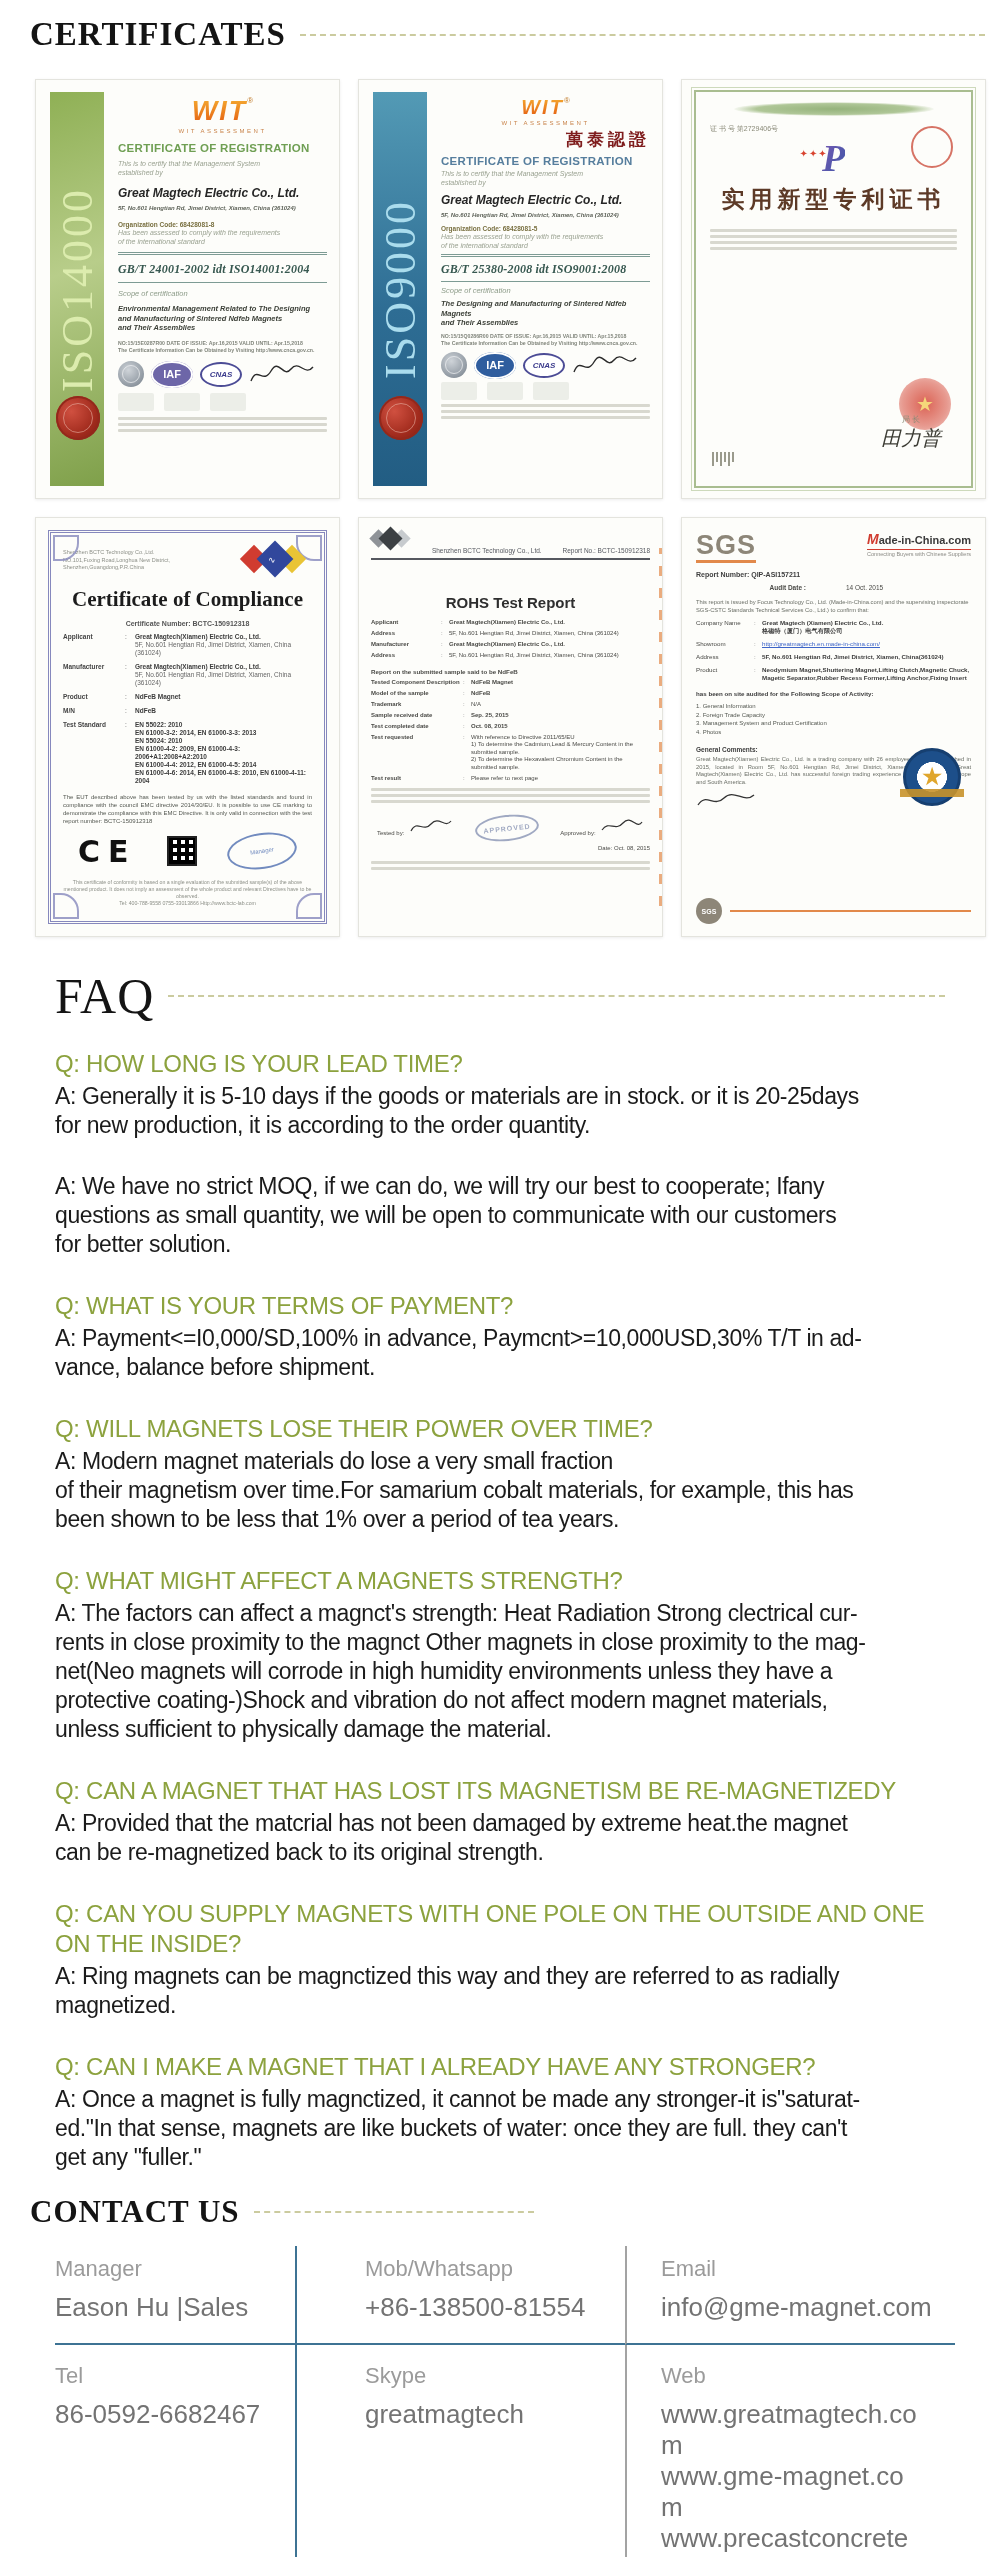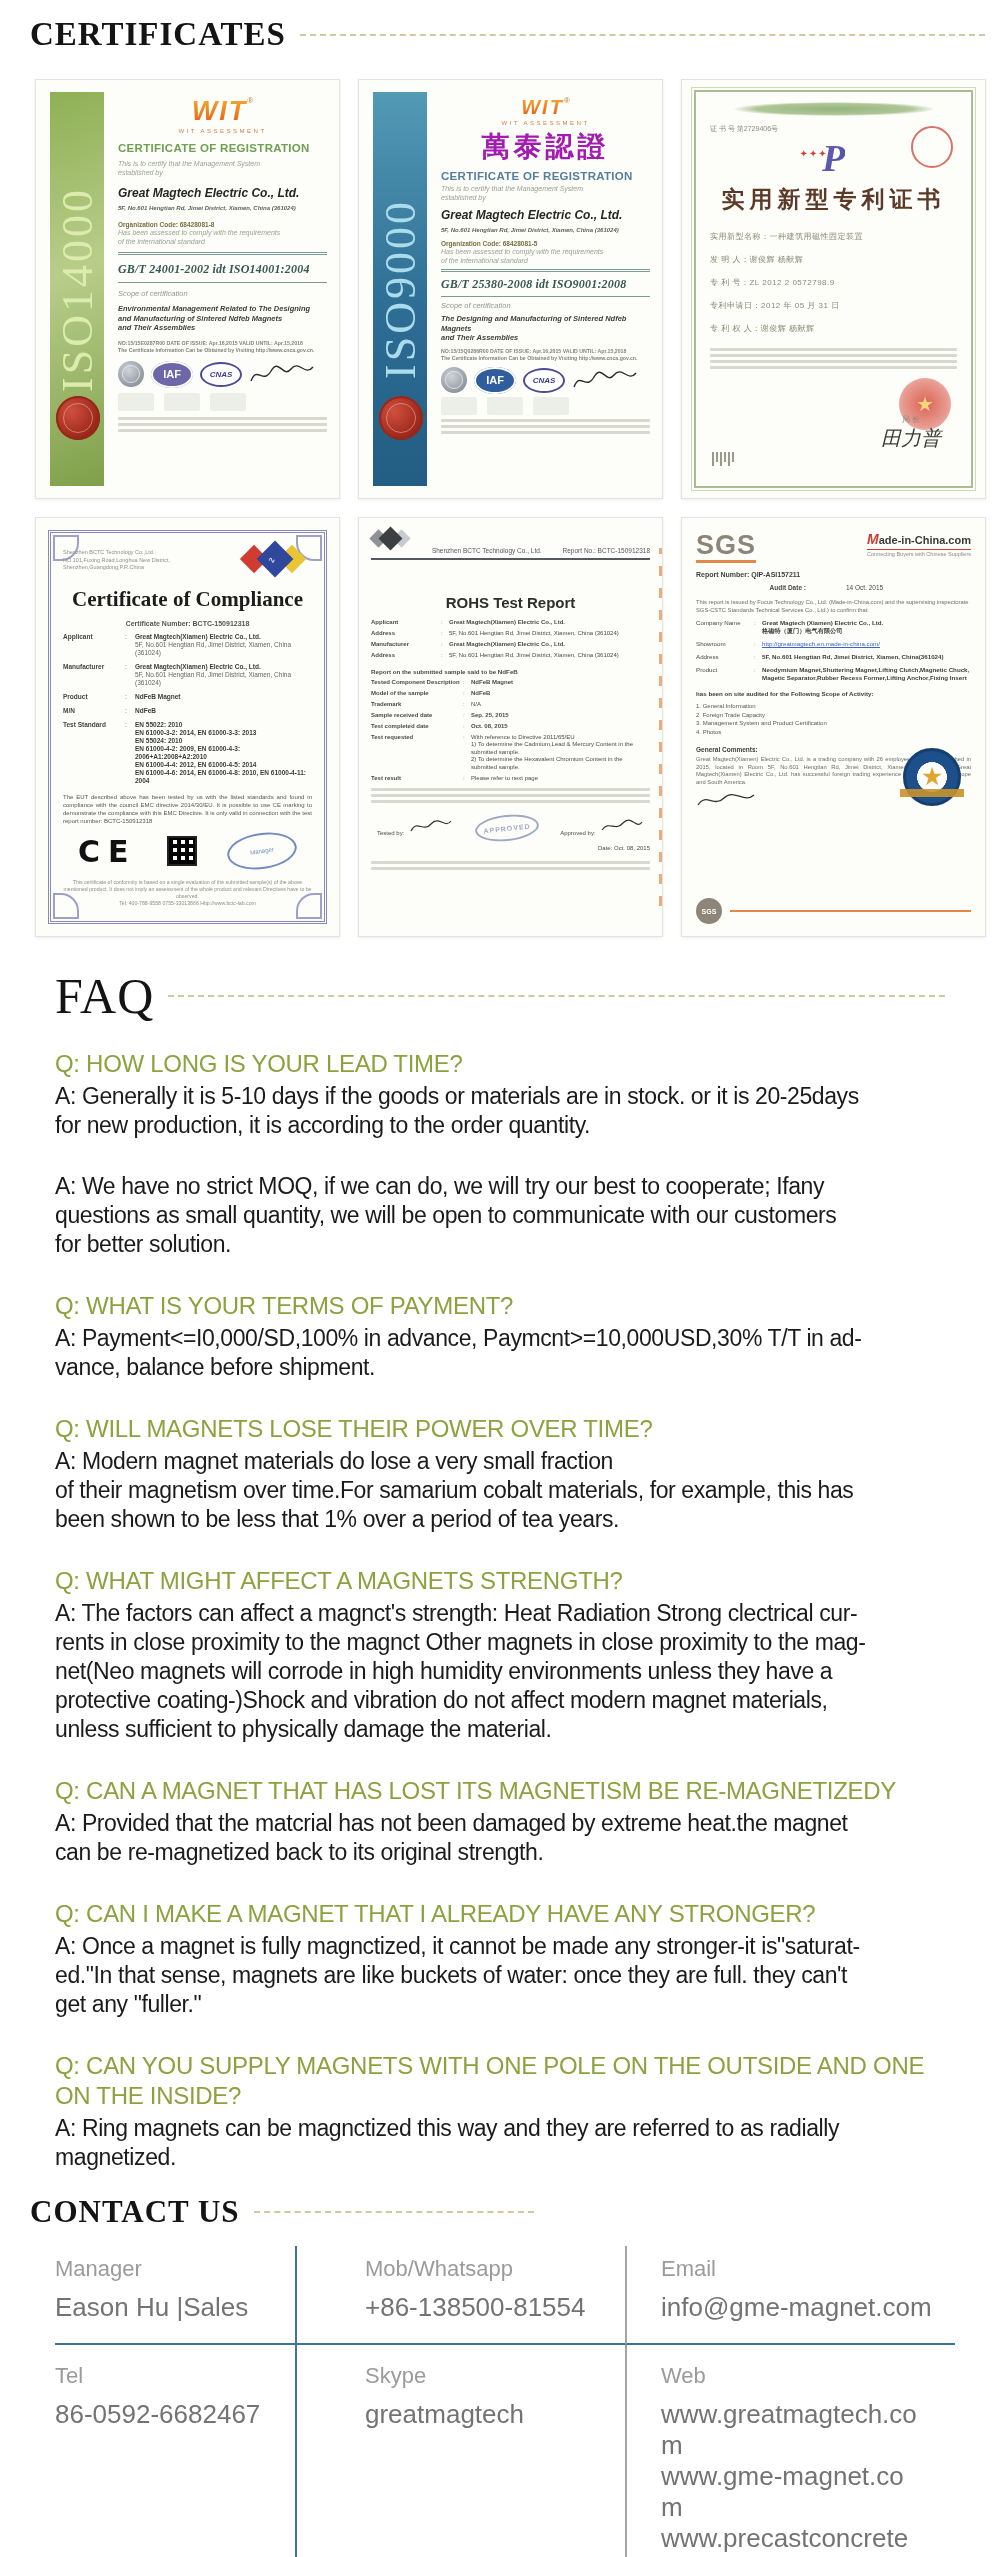--- a/index.html
+++ b/index.html
@@ -33,21 +33,21 @@
   .band-blue span { color:#aadced; }
   .wax { position:absolute; left:20px; bottom:58px; width:44px; height:44px; border-radius:50%;
          background:radial-gradient(circle at 35% 35%, #d05040, #a12b1d 60%, #7d1d12); box-shadow:0 0 0 2px #93281b inset; }
   .wax::after { content:""; position:absolute; inset:7px; border-radius:50%; border:1px solid #e8b0a4; opacity:.6; }
   .iso-body { position:absolute; left:82px; right:12px; top:12px; bottom:10px; text-align:left; }
   .wit-logo { text-align:center; margin-top:4px; }
   .wit-word { font-weight:900; font-style:italic; font-size:27px; letter-spacing:2px;
               background:linear-gradient(180deg,#f6b133,#e3590f); -webkit-background-clip:text; background-clip:text; color:transparent; }
   .wit-reg { font-size:8px; color:#c07b2a; vertical-align:top; }
   .wit-sub { text-align:center; font-size:6px; letter-spacing:2.5px; color:#c9834a; margin-top:1px; }
-  .cn-big { text-align:center; font-size:28px; letter-spacing:4px; color:#a21caf; font-weight:700; margin-top:2px; }
+  .cn-big { text-align:right; font-size:17px; letter-spacing:4px; color:#7f1d1d; font-weight:700; margin-top:2px; }
   .iso-title { font-size:11.5px; font-weight:700; margin-top:8px; letter-spacing:.3px; }
   .t-green { color:#6f9f53; } .t-blue { color:#567e9d; }
   .certify { font-size:7px; font-style:italic; color:#9aa291; margin-top:5px; line-height:9px; }
   .company { font-size:12px; font-weight:700; font-style:italic; color:#262626; margin-top:9px; }
   .addr { font-size:6px; font-style:italic; font-weight:700; color:#5d6258; margin-top:5px; }
   .orgcode { font-size:6.5px; font-weight:700; color:#786f3f; margin-top:10px; }
   .assessed { font-size:7px; font-style:italic; color:#9aa291; line-height:9px; }
   .dbl { height:3px; border-top:1px solid #7d9b94; border-bottom:1px solid #7d9b94; margin-top:6px; }
   .std { font-family:"Liberation Serif", serif; font-size:12px; font-weight:700; font-style:italic; color:#375850; margin-top:7px; letter-spacing:.2px; }
   .thin { border-top:1px solid #7d9b94; margin-top:5px; }
@@ -309,27 +309,20 @@
     <div class="cc">
       <div class="patent-inner">
         <div class="garland"></div>
         <div class="pat-no">证 书 号 第2729406号</div>
         <div class="pat-seal"></div>
         <div class="sipo-logo">
           <span class="sipo-stars">✦✦✦</span>
           <span class="sipo-p">P</span>
         </div>
         <div class="pat-title">实用新型专利证书</div>
-        <div class="pat-lines">
-          <div class="pat-line">实用新型名称：一种建筑用磁性固定装置</div>
-          <div class="pat-line">发  明  人：谢俊辉  杨献辉</div>
-          <div class="pat-line">专  利  号：ZL 2012 2 0572798.9</div>
-          <div class="pat-line">专利申请日：2012 年 05 月 31 日</div>
-          <div class="pat-line">专 利 权 人：谢俊辉  杨献辉</div>
-        </div>
         <div class="blur-lines" style="margin-top:14px">
             <i></i>
             <i></i>
             <i></i>
             <i></i>
           </div>
         <div class="pat-emblem">
             <span>★</span>
           </div>
         <div class="pat-sign">
@@ -605,30 +598,30 @@
 net(Neo magnets will corrode in high humidity environments unless they have a
 protective coating-)Shock and vibration do not affect modern magnet materials,
 unless sufficient to physically damage the material.</div>
     </div>
     <div class="faq-item">
       <div class="q pre">Q: CAN A MAGNET THAT HAS LOST ITS MAGNETISM BE RE-MAGNETIZEDY</div>
       <div class="a pre">A: Provided that the matcrial has not been damaged by extreme heat.the magnet
 can be re-magnetized back to its original strength.</div>
     </div>
     <div class="faq-item">
+      <div class="q pre">Q: CAN YOU SUPPLY MAGNETS WITH ONE POLE ON THE OUTSIDE AND ONE
+ON THE INSIDE?</div>
+      <div class="a pre">A: Ring magnets can be magnctized this way and they are referred to as radially
+magnetized.</div>
+    </div>
+    <div class="faq-item">
       <div class="q pre">Q: CAN I MAKE A MAGNET THAT I ALREADY HAVE ANY STRONGER?</div>
       <div class="a pre">A: Once a magnet is fully magnctized, it cannot be made any stronger-it is"saturat-
 ed."In that sense, magnets are like buckets of water: once they are full. they can't
 get any "fuller."</div>
-    </div>
-    <div class="faq-item">
-      <div class="q pre">Q: CAN YOU SUPPLY MAGNETS WITH ONE POLE ON THE OUTSIDE AND ONE
-ON THE INSIDE?</div>
-      <div class="a pre">A: Ring magnets can be magnctized this way and they are referred to as radially
-magnetized.</div>
     </div>
   </div>
 
   <div class="sec-head contact-head">
     <h1>CONTACT US</h1>
     <div class="dash" style="width:280px"></div>
   </div>
   <div class="contact-grid">
     <div class="ccell c1 r1">
       <div class="clabel">Manager</div>

